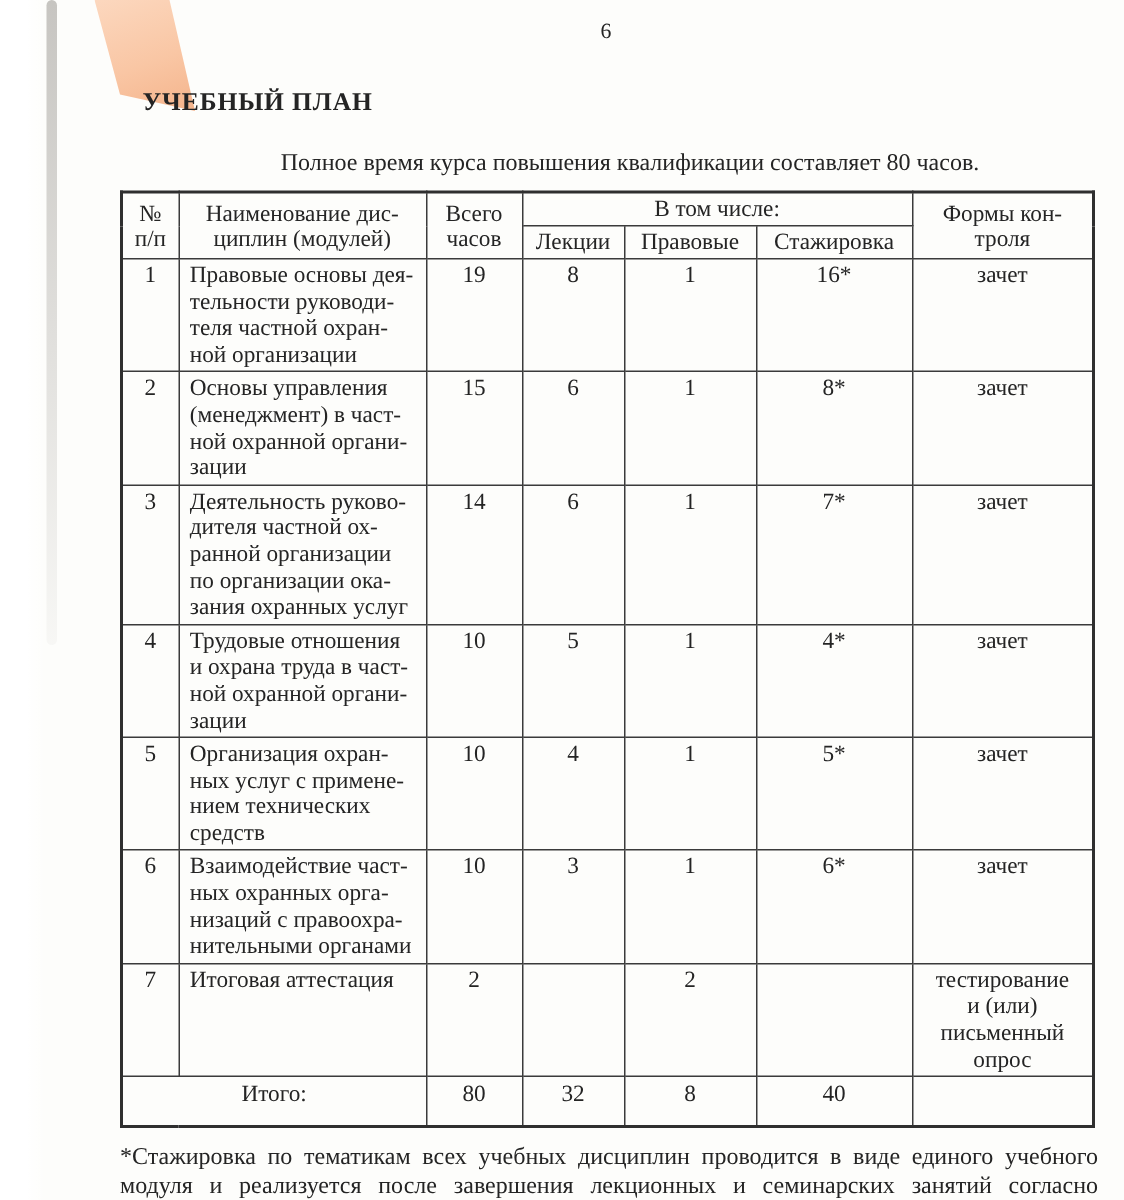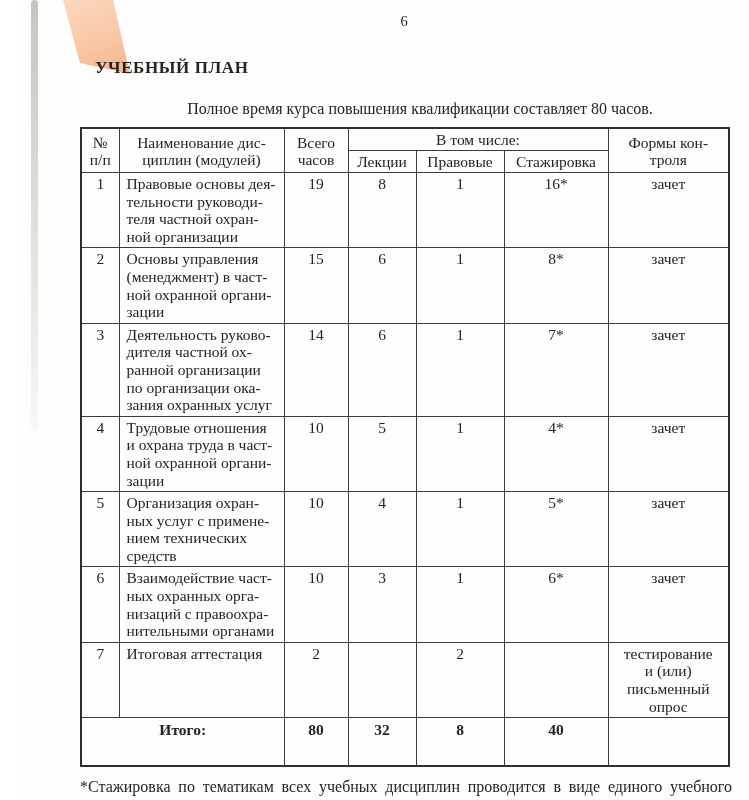--- a/index.html
+++ b/index.html
@@ -51,21 +51,21 @@
   .curriculum th, .curriculum td {
     border: 1.5px solid #3b3b3b;
     padding: 2px 3px;
     vertical-align: top;
     text-align: center;
     font-weight: normal;
     white-space: pre-line;
   }
   .curriculum thead th { vertical-align: middle; line-height: 17px; padding: 2px 2px; }
   td.c-name { text-align: left; padding: 2px 4px 2px 7px; margin-top: 40px; }
-  tr.total-row td { font-weight: bold; padding: 3px 3px 26px; white-space: normal; }
+  tr.total-row td { font-weight: normal; padding: 3px 3px 11px; white-space: normal; }
   .footnote {
     margin: 10px 0 0; width: 652px;
     font-size: 16px; line-height: 19.5px;
   }
   .footnote .jline { text-align: justify; text-align-last: justify; }
 </style>
 </head>
 <body>
 
 <div class="paper">
@@ -199,17 +199,18 @@
             <td>32</td>
             <td>8</td>
             <td>40</td>
             <td></td>
           </tr>
         </tbody>
       </table>
 
       <div class="footnote">
         <div class="jline">*Стажировка по тематикам всех учебных дисциплин проводится в виде единого учебного</div>
+        <div class="jline">модуля и реализуется после завершения лекционных и семинарских занятий согласно</div>
 
       </div>
     </div>
   </div>
 </div>
 
 </body></html>

